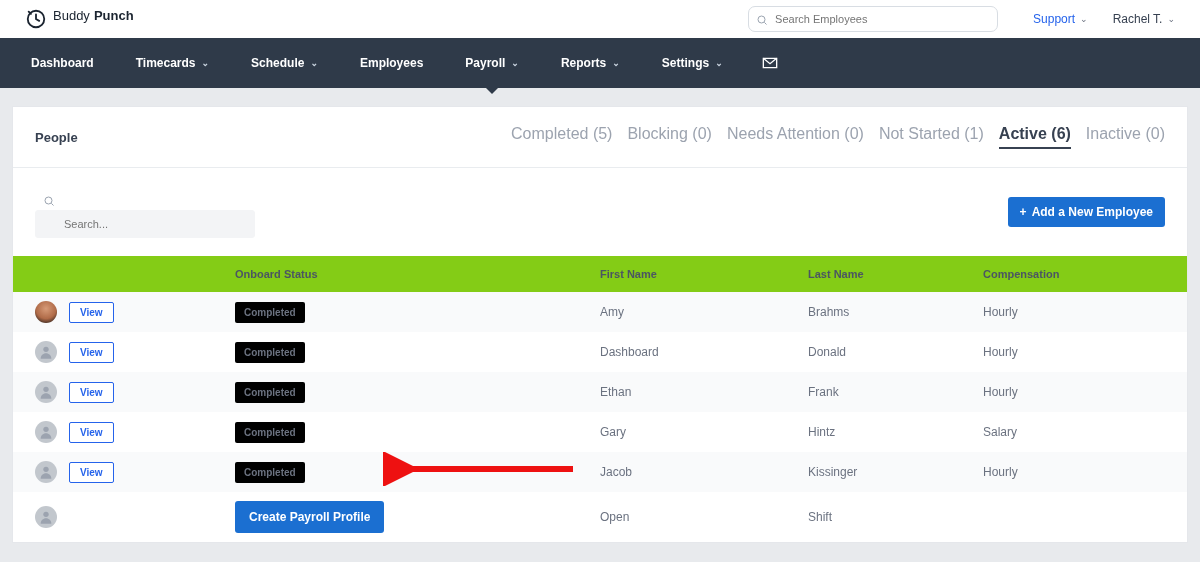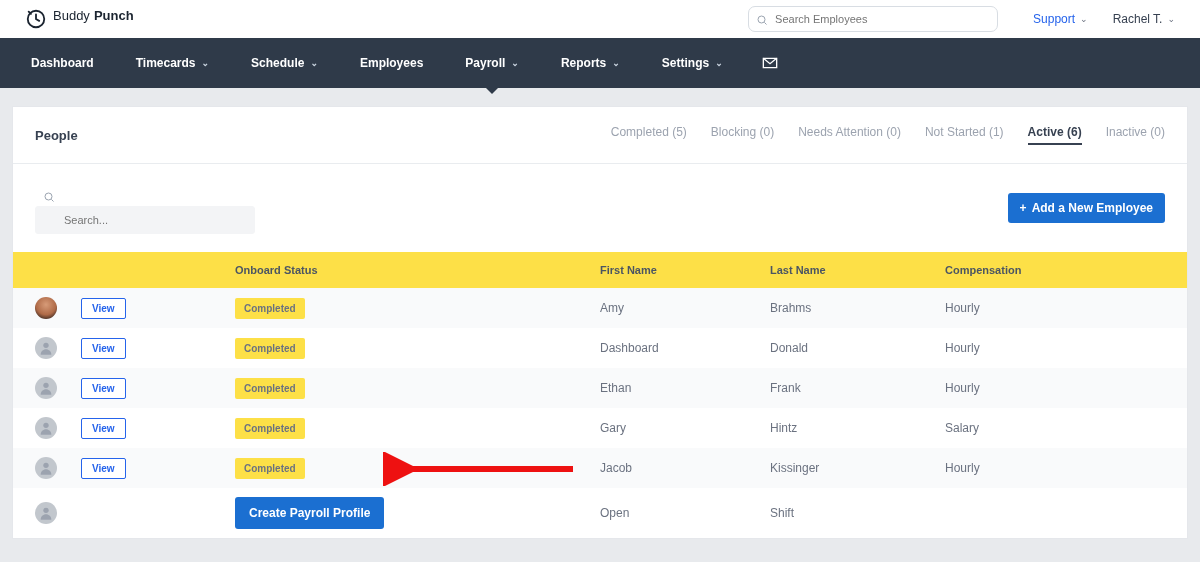--- a/index.html
+++ b/index.html
@@ -21,46 +21,46 @@
     .nav-bar { background:#2f3a49; height:50px; display:flex; align-items:center; padding:0 18px; }
     .nav-item { color:#fff; font-size:12px; font-weight:600; padding:0 13px; height:42px; display:flex; align-items:center; margin-right:16px; cursor:pointer; position:relative; }
     .nav-item .chev { color:#cbd5e1; margin-left:6px; }
     .nav-item.active::after { content:""; position:absolute; bottom:-10px; left:50%; transform:translateX(-50%); width:0; height:0; border-left:10px solid transparent; border-right:10px solid transparent; border-top:10px solid #2f3a49; }
     .mail-icon { color:#fff; display:flex; align-items:center; margin-left:10px; cursor:pointer; }
     
     .panel { background:#fff; margin:18px 12px 0 12px; border:1px solid #e5e7eb; }
     .panel-head { display:flex; align-items:center; padding:18px 22px; border-bottom:1px solid #e9ecef; }
     .panel-head h2 { font-size:13px; font-weight:600; color:#374151; }
     .panel-head .spacer { flex:1; }
-    .status-tabs { display:flex; gap:24px; font-size:12px; color:#9ca3af; }
+    .status-tabs { display:flex; gap:15px; font-size:16px; color:#9ca3af; }
     .status-tabs .tab { cursor:pointer; padding-bottom:4px; }
     .status-tabs .tab.active { color:#374151; font-weight:600; border-bottom:2px solid #374151; }
     
     .toolbar-row { display:flex; align-items:center; padding:18px 22px; }
     .people-search { position:relative; width:220px; }
     .people-search input { width:100%; height:28px; background:#f3f4f6; border:1px solid #f3f4f6; border-radius:3px; font-size:11px; padding:0 8px 0 28px; outline:none; color:#6b7280;margin-top:24px; }
     .people-search .icon { position:absolute; left:8px; top:7px; color:#9aa3af; }
     .toolbar-row .spacer { flex:1; }
     .add-btn { background:#1b6fd1; color:#fff; border:none; border-radius:3px; font-size:12px; font-weight:600; padding:8px 12px; cursor:pointer; display:flex; align-items:center; }
     .add-btn .plus { margin-right:5px; font-weight:700; }
     
     .grid { width:100%; }
-    .head-row { display:flex; background:#fde047; color:#4b5563; font-size:11px; font-weight:600; padding:12px 22px; }
+    .head-row { display:flex; background:#84cc16; color:#4b5563; font-size:11px; font-weight:600; padding:12px 22px; }
     .col-actions { width:200px; display:flex; align-items:center; }
     .col-onboard { width:365px; display:flex; align-items:center; }
-    .col-first { width:170px; display:flex; align-items:center;text-align:center; }
+    .col-first { width:208px; display:flex; align-items:center;text-align:center; }
     .col-last { width:175px; display:flex; align-items:center; }
     .col-comp { flex:1; display:flex; align-items:center; }
     .data-row { display:flex; padding:9px 22px; font-size:12px; color:#6b7280; align-items:center; }
     .data-row.alt { background:#f9fafb; }
     .avatar { width:22px; height:22px; border-radius:50%; background:#c2c7cd; margin-right:12px; overflow:hidden; display:flex; align-items:center; justify-content:center; }
     .avatar svg { width:16px; height:16px; }
     .avatar.photo { background: radial-gradient(circle at 50% 35%, #d79b78 0%, #b06b48 55%, #3c2a22 85%); }
-    .view-btn { border:1px solid #2563eb; color:#2563eb; background:#fff; font-size:10px; font-weight:600; padding:4px 10px; border-radius:2px; cursor:pointer;margin-left:12px; }
-    .badge { background:#fde047; color:#6b7280; font-size:10px; font-weight:600; padding:5px 9px; border-radius:2px; display:inline-block; }
+    .view-btn { border:1px solid #2563eb; color:#2563eb; background:#fff; font-size:10px; font-weight:600; padding:4px 10px; border-radius:2px; cursor:pointer; }
+    .badge { background:#000000; color:#6b7280; font-size:10px; font-weight:600; padding:5px 9px; border-radius:2px; display:inline-block; }
     .create-btn { background:#1b6fd1; color:#fff; font-size:12px; font-weight:600; border:none; padding:9px 14px; border-radius:3px; cursor:pointer; }
     
     .arrow-annot { position:absolute; pointer-events:none; }
   </style>
 </head>
 <body>
 
 <div class="top-header">
   <div class="brand">
     <svg width="22" height="22" viewBox="0 0 24 24" fill="none" stroke="#1b2430" stroke-width="2">

